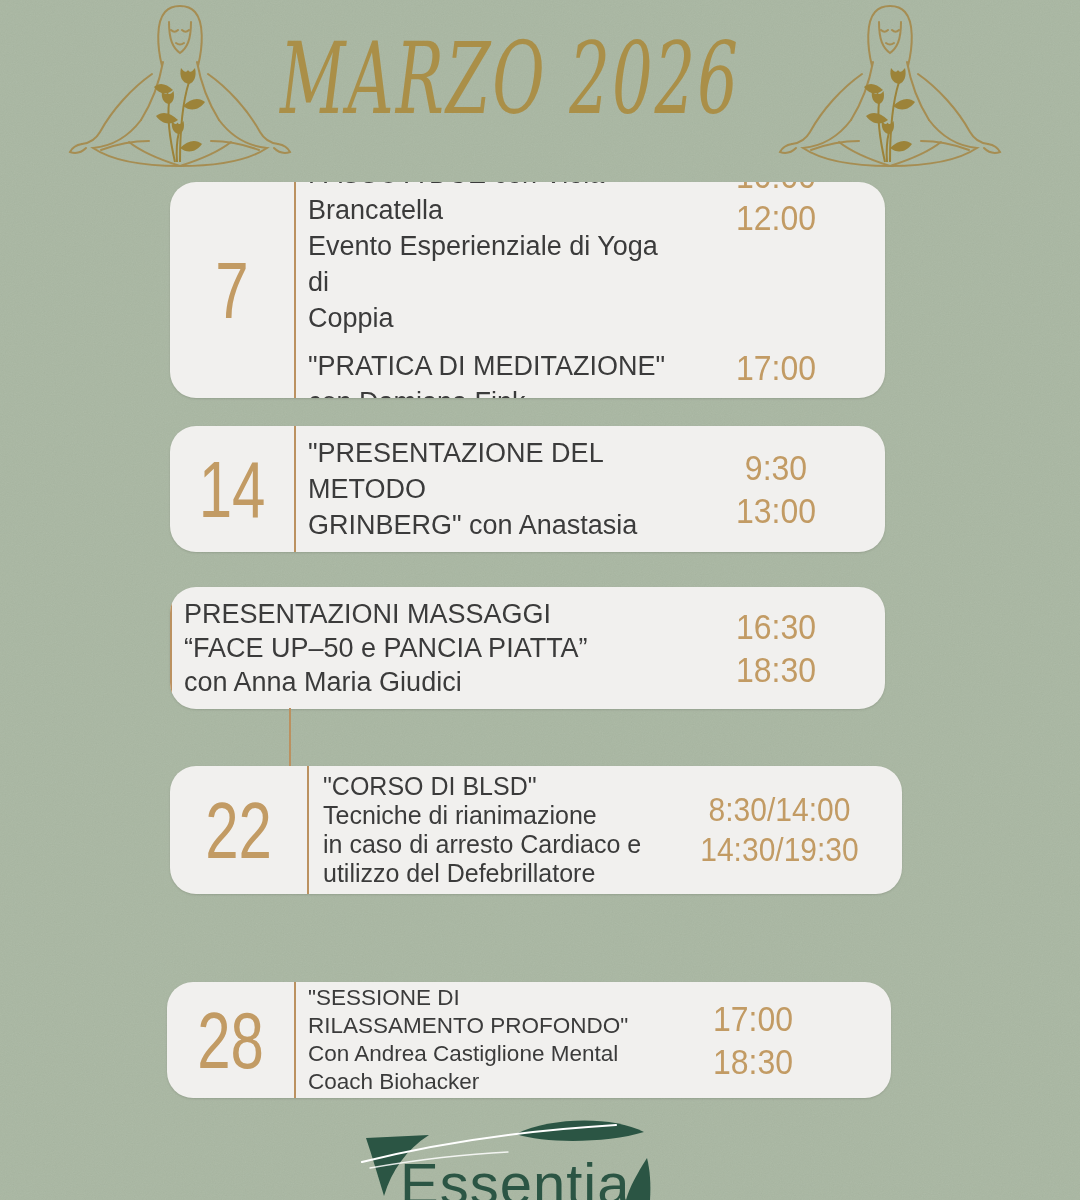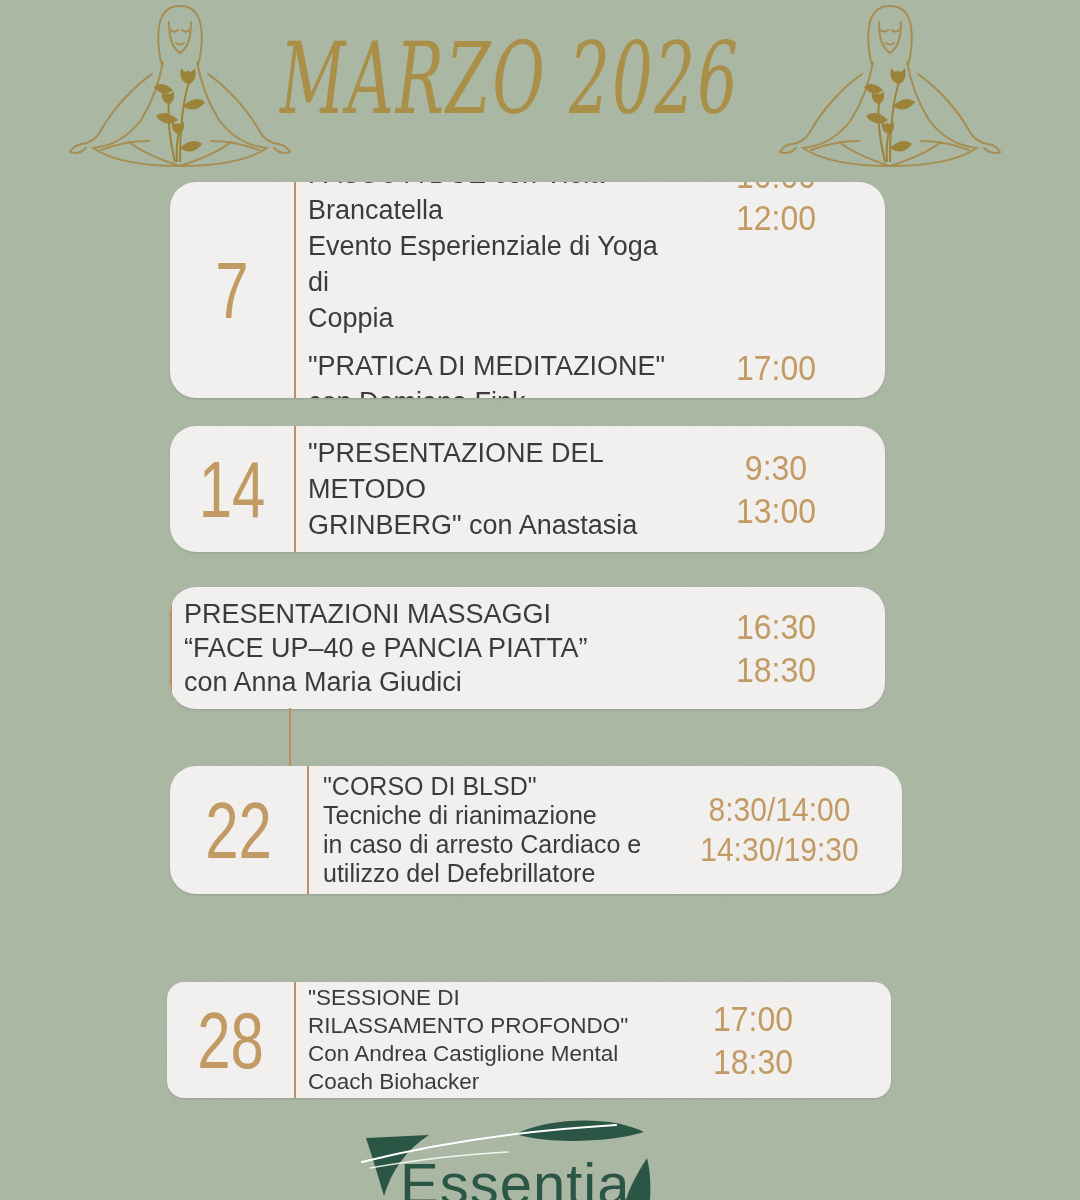--- a/index.html
+++ b/index.html
@@ -58,21 +58,21 @@
   .c3 .entries{padding:10px 14px 10px 12px;}
   .c3 .etext{font-size:27px;line-height:34px;}
   .c3 .etime{width:190px;font-size:32px;line-height:38px;}
   
   .c4{left:170px;top:766px;width:732px;height:128px;}
   .c4 .day-col{width:137px;}
   .c4 .entries{padding:8px 10px 8px 14px;}
   .c4 .etext{font-size:25px;line-height:29px;}
   .c4 .etime{width:225px;font-size:30px;line-height:36px;}
   
-  .c5{left:167px;top:982px;width:724px;height:116px;border-radius:17px;}
+  .c5{left:167px;top:982px;width:724px;height:116px;}
   .c5 .day-col{width:127px;}
   .c5 .entries{padding:8px 48px 8px 12px;}
   .c5 .etext{font-size:22.5px;line-height:28px;}
   .c5 .etime{width:180px;font-size:32px;line-height:38px;}
 
   .connector{position:absolute;left:289px;top:708px;width:2px;height:60px;background:#bb9160;}
   .logo{position:absolute;left:336px;top:1104px;width:424px;height:96px;}
 </style>
 </head>
 <body>
@@ -173,21 +173,21 @@
 13:00</div>
     </div>
   </div>
 </div>
 
 <div class="card c3">
   <div class="sep"></div>
   <div class="entries">
     <div class="entry">
       <div class="etext">PRESENTAZIONI MASSAGGI
-“FACE UP–40 e PANCIA PIATTA”
+“FACE UP–50 e PANCIA PIATTA”
 con Anna Maria Giudici</div>
       <div class="etime">16:30
 18:30</div>
     </div>
   </div>
 </div>
 
 <div class="connector"></div>
 
 <div class="card c4">

